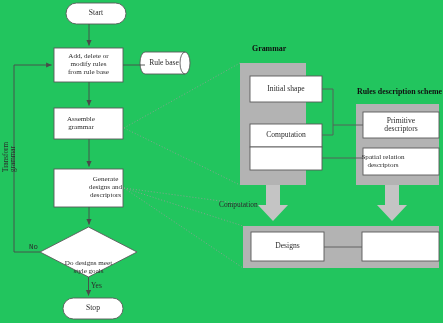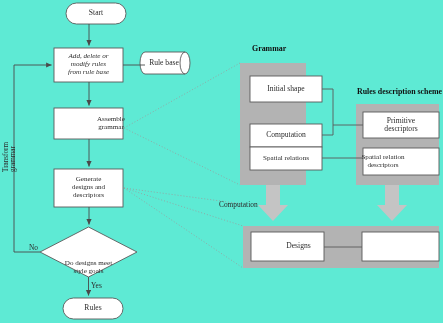--- a/index.html
+++ b/index.html
@@ -7,21 +7,21 @@
     padding: 0;
     background: #ffffff;
   }
   body {
     font-family: "Liberation Serif", "DejaVu Serif", serif;
   }
   #canvas {
     position: relative;
     width: 443px;
     height: 323px;
-    background: #5eead4;
+    background: #22c55e;
     overflow: hidden;
   }
   .svg-layer {
     position: absolute;
     left: 0;
     top: 0;
     width: 443px;
     height: 323px;
   }
   
@@ -152,57 +152,56 @@
 
   <div class="vert-label" style="left:9px; top:172px;">
     <span>grammar</span>
   </div>
   <div class="vert-label" style="left:2px; top:172px;">
     <span>Transform</span>
   </div>
 
   <div class="node-label fs75" style="left:66px; top:3px; width:60px; height:21px;">Start</div>
 
-  <div class="node-label fs7" style="left:54px; top:48px; width:69px; height:34px;font-style:italic;">Add, delete or
+  <div class="node-label fs7" style="left:54px; top:48px; width:69px; height:34px;">Add, delete or
 modify rules
 from rule base</div>
 
   <div class="node-label fs75" style="left:145px; top:52px; width:38px; height:22px;">Rule base</div>
 
-  <div class="node-label fs7" style="left:72px; top:108px; width:78px; height:31px;">Assemble
+  <div class="node-label fs7" style="left:42px; top:108px; width:78px; height:31px;">Assemble
 grammar</div>
 
-  <div class="node-label fs7" style="left:54px; top:169px; width:69px; height:38px;">Generate
+  <div class="node-label fs7" style="left:54px; top:169px; width:69px; height:38px;padding-left:17px;">Generate
 designs  and
 descriptors</div>
 
   <div class="node-label fs7" style="left:48px; top:238px; width:81px; height:28px;margin-top:16px;">Do designs meet
 style goals</div>
 
-  <div class="node-label fs75" style="left:63px; top:298px; width:60px; height:21px;">Rules</div>
-
-  <div class="edge-label" style="left:29px; top:243px;">No</div>
+  <div class="node-label fs75" style="left:63px; top:298px; width:60px; height:21px;">Stop</div>
+
+  <div class="edge-label" style="left:29px; top:243px;font-family:Liberation Mono, monospace;">No</div>
 
   <div class="edge-label" style="left:71px; top:281px;margin-left:20px;">Yes</div>
 
   <div class="panel-title" style="left:252px; top:44px;">Grammar</div>
 
   <div class="panel-title" style="left:357px; top:87px;">Rules description scheme</div>
 
   <div class="edge-label" style="left:219px; top:200px;">Computation</div>
 
   <div class="node-label fs75" style="left:250px; top:76px; width:72px; height:26px;">Initial shape</div>
 
 
   <div class="node-label fs75" style="left:250px; top:124px; width:72px; height:23px;">Computation</div>
 
-  <div class="node-label fs7" style="left:250px; top:147px; width:72px; height:23px;">Spatial relations</div>
 
   <div class="node-label fs75" style="left:363px; top:112px; width:76px; height:26px;">Primitive
 descriptors</div>
 
   <div class="node-label fs7" style="left:345px; top:148px; width:76px; height:27px;">Spatial relation
 descriptors</div>
 
-  <div class="node-label fs75" style="left:262px; top:232px; width:73px; height:29px;text-align:right;">Designs</div>
+  <div class="node-label fs75" style="left:251px; top:232px; width:73px; height:29px;text-align:right;">Designs</div>
 
 
 </div>
 
 </body></html>

